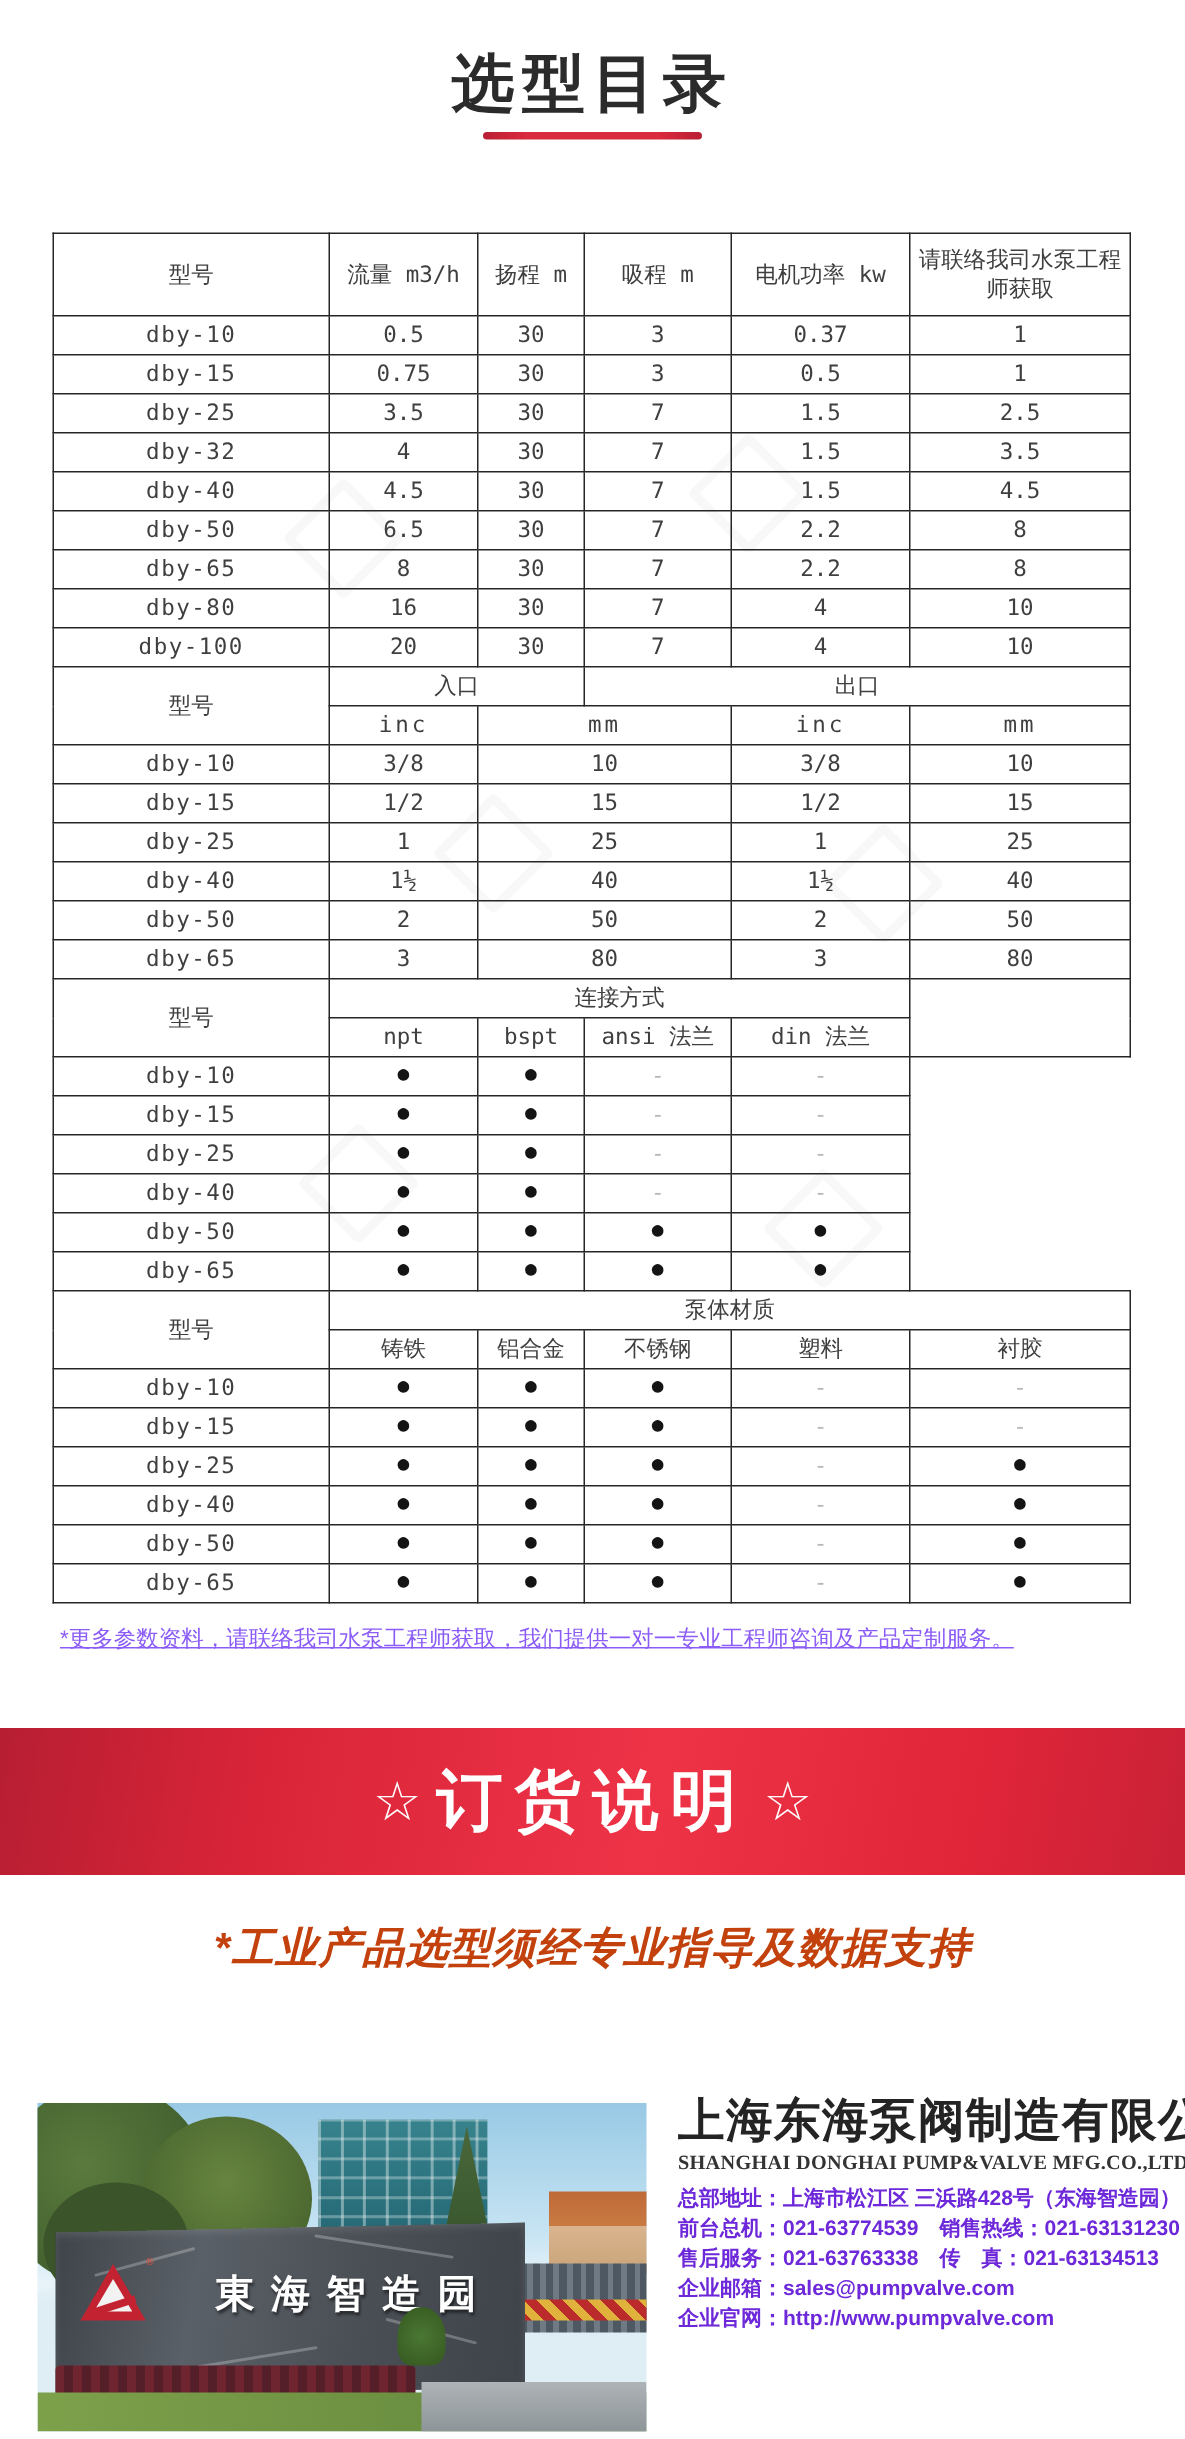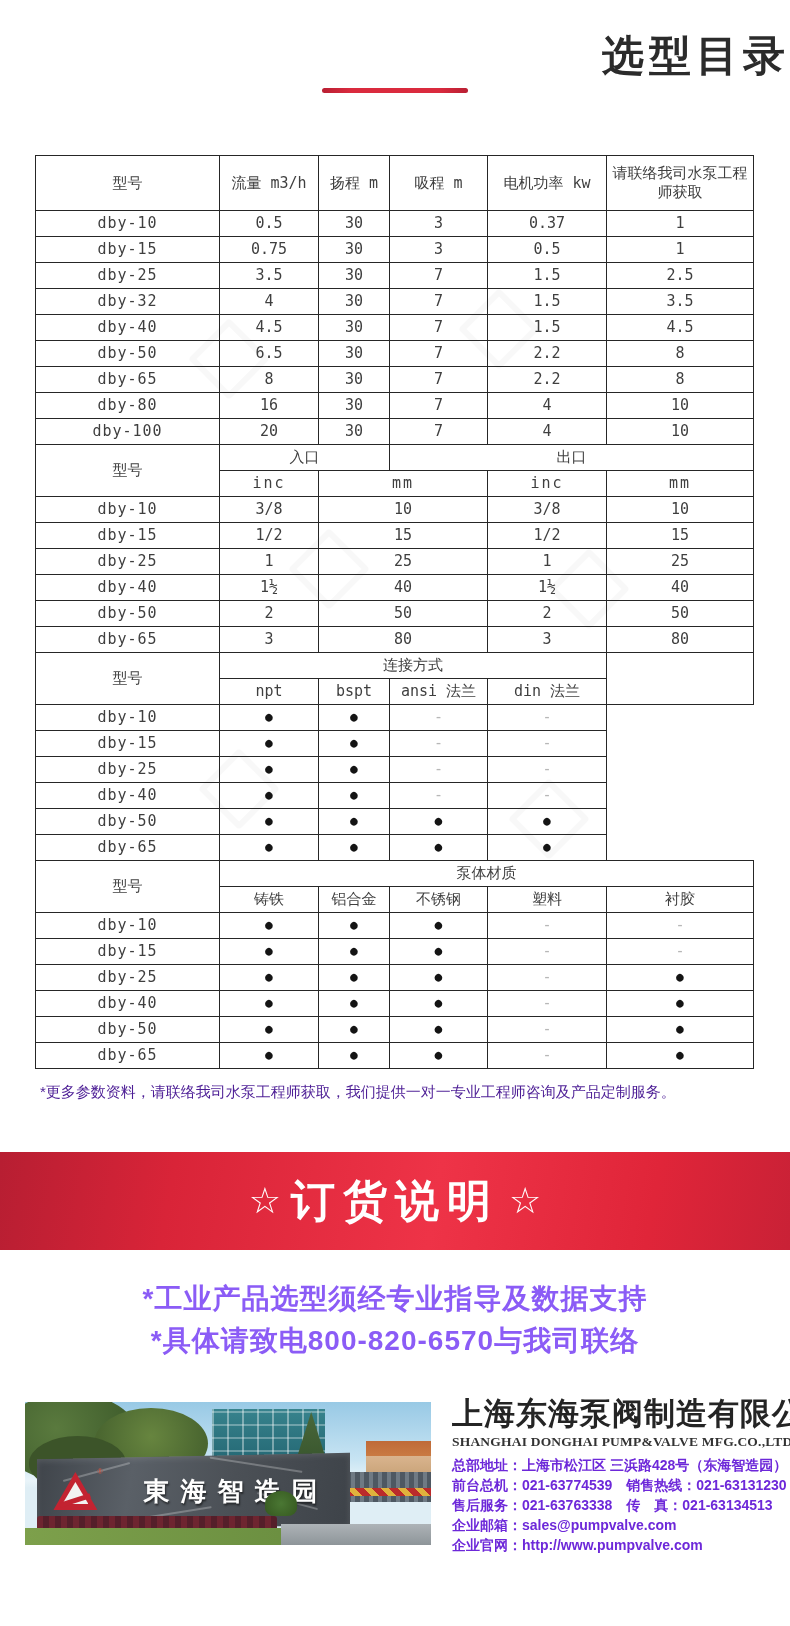--- a/index.html
+++ b/index.html
@@ -1,20 +1,20 @@
 <!DOCTYPE html>
 <html><head>
 <meta charset="utf-8">
 <style>
   html,body{margin:0;padding:0;background:#fff;}
   body{font-family:"Liberation Sans",sans-serif;color:#333;}
   #page{position:relative;width:790px;height:1626px;background:#fff;overflow:hidden;}
 
   
-  .page-title{position:absolute;left:0;top:28px;width:790px;text-align:right;
+  .page-title{position:absolute;left:0;top:28px;width:790px;text-align:center;
     font-size:42px;font-weight:900;color:#2b2b2b;letter-spacing:5px;}
   .title-underline{position:absolute;left:322px;top:88px;width:146px;height:5px;
     background:linear-gradient(90deg,#b91f33,#da2a3e 20%,#da2a3e 80%,#b91f33);border-radius:3px;}
 
   
   .wm{position:absolute;width:46px;height:46px;border:6px solid #c9c9c9;opacity:.12;
     transform:rotate(45deg);border-radius:4px;}
 
   
   .spec-table{position:absolute;left:35px;top:145px;border-collapse:collapse;table-layout:fixed;
@@ -23,37 +23,37 @@
     font-weight:400;color:#3f3f3f;font-size:15px;height:25px;padding:0 2px;line-height:1.25;}
   .spec-table th.head-a{height:54px;}
   .spec-table .sec-h{height:26px;}
   .spec-table .sec-h2{height:24px;}
   .spec-table .inc-mm{letter-spacing:2px;}
   .spec-table td.dot{font-size:13px;color:#141414;}
   .spec-table td.dash{color:#b7b7b7;}
   .spec-table td.model{letter-spacing:1px;}
 
   
-  .footnote{position:absolute;left:40px;top:1083px;width:720px;font-size:15px;color:#4c1d95;}
+  .footnote{position:absolute;left:40px;top:1083px;width:720px;font-size:15px;color:#8b5cf6;text-decoration:underline;}
 
   
   .order-banner{position:absolute;left:0;top:1152px;width:790px;height:98px;
     background:linear-gradient(100deg,#b71e32 0%,#d92438 22%,#ee3347 55%,#e02539 82%,#c92136 100%);
     display:flex;align-items:center;justify-content:center;}
   .order-banner .t{color:#fff;font-size:44px;font-weight:900;letter-spacing:8px;line-height:1;}
   .order-banner .star{color:#fff;font-size:36px;font-weight:400;margin:0 10px;line-height:1;}
 
   
   .order-note{position:absolute;left:0;width:790px;text-align:center;
-    font-size:28px;font-weight:900;color:#8b5cf6;letter-spacing:1px;}
+    font-size:28px;font-weight:900;color:#c2410c;letter-spacing:1px;font-style:italic;}
   .order-note.n1{top:1280px;}
   .order-note.n2{top:1322px;}
 
   
-  .photo{position:absolute;left:25px;top:1402px;width:406px;height:143px;overflow:hidden;
+  .photo{position:absolute;left:25px;top:1402px;width:406px;height:219px;overflow:hidden;
     background:linear-gradient(180deg,#98c9e5 0%,#c7e4f3 40%,#e9f4f9 55%,#dfeef5 60%);}
   .photo *{position:absolute;}
   .ph-tree1{left:-6%;top:-6%;width:34%;height:62%;background:radial-gradient(circle at 40% 40%,#5a7a3e,#42602e 70%);border-radius:50%;}
   .ph-tree2{left:17%;top:4%;width:28%;height:50%;background:radial-gradient(circle at 50% 40%,#67853f,#4a6630 75%);border-radius:50%;}
   .ph-tree3{left:1%;top:24%;width:24%;height:38%;background:#3c5429;border-radius:50%;}
   .ph-building{left:46%;top:5%;width:28%;height:48%;
     background:repeating-linear-gradient(90deg,rgba(255,255,255,.38) 0 2px,rgba(0,0,0,0) 2px 15px),
                repeating-linear-gradient(0deg,rgba(255,255,255,.30) 0 2px,rgba(0,0,0,0) 2px 13px),
                linear-gradient(180deg,#37838d,#1e5f6c);}
   .ph-conifer{left:63%;top:7%;width:15%;height:54%;clip-path:polygon(50% 0,90% 100%,10% 100%);
@@ -385,21 +385,20 @@
 
   <div class="footnote">*更多参数资料，请联络我司水泵工程师获取，我们提供一对一专业工程师咨询及产品定制服务。</div>
 
   <div class="order-banner">
     <span class="star">☆</span>
     <span class="t">订货说明</span>
     <span class="star">☆</span>
   </div>
 
   <div class="order-note n1">*工业产品选型须经专业指导及数据支持</div>
-  <div class="order-note n2">*具体请致电800-820-6570与我司联络</div>
 
   <div class="photo">
     <div class="ph-tree1"></div>
     <div class="ph-tree2"></div>
     <div class="ph-building"></div>
     <div class="ph-tree3"></div>
     <div class="ph-conifer"></div>
     <div class="ph-bldr"></div>
     <div class="ph-gate"></div>
     <div class="ph-gate-stripe"></div>

